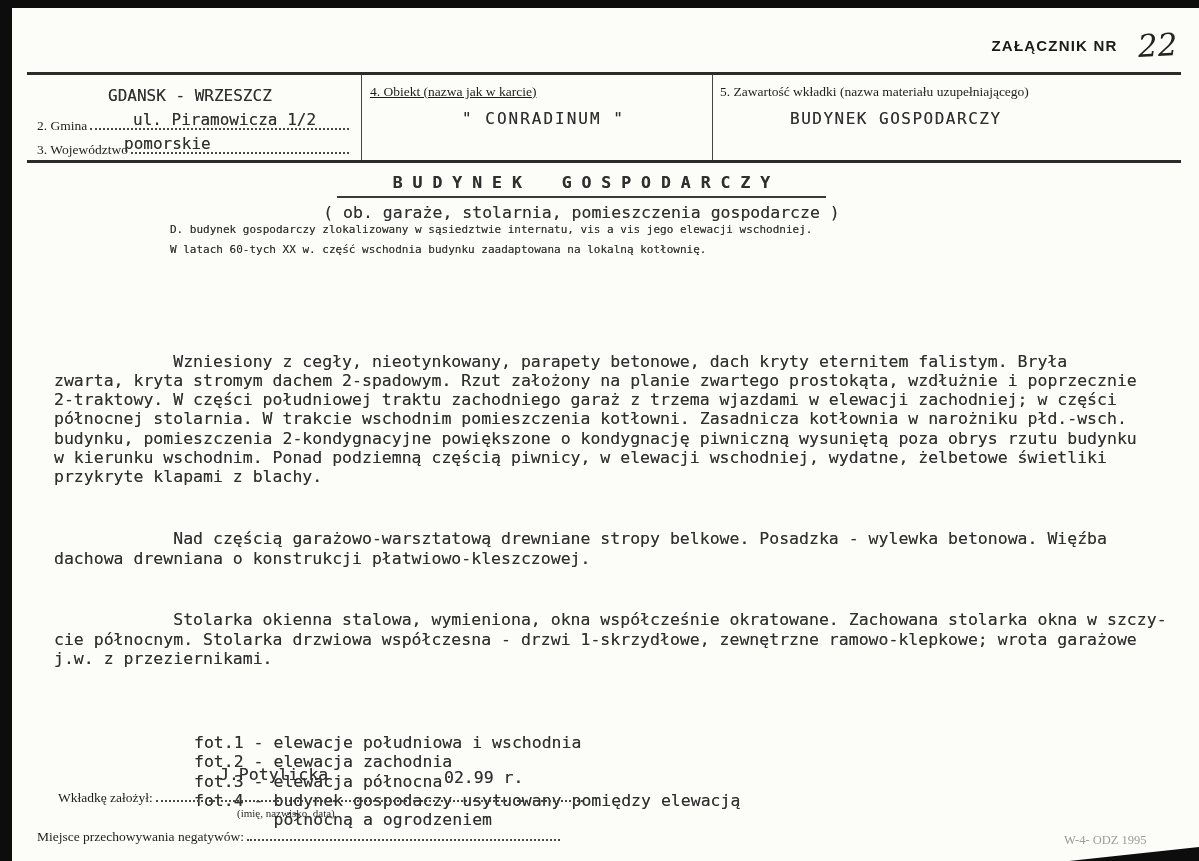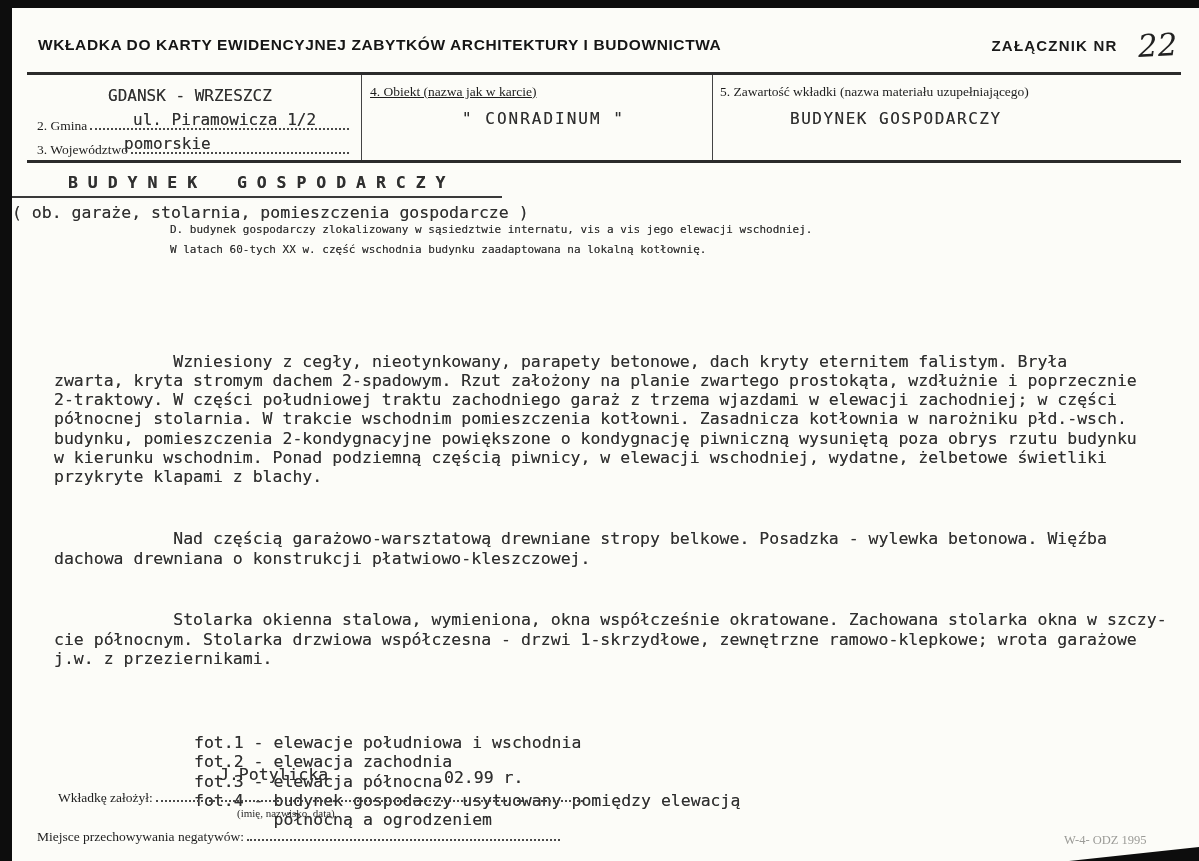--- a/index.html
+++ b/index.html
@@ -51,21 +51,21 @@
   }
   .typed-val{position:absolute;font-size:16px;white-space:nowrap;}
   .val-1{left:96px;top:78px;}
   .val-2{left:121px;top:102px;}
   .val-3{left:112px;top:126px;text-align:right;}
   .cell-label-4{position:absolute;left:358px;top:76px;text-decoration:underline;}
   .cell-val-4{left:450px;top:101px;letter-spacing:2px;}
   .cell-label-5{position:absolute;left:708px;top:76px;}
   .cell-val-5{left:778px;top:101px;letter-spacing:1.5px;}
   
-  .title-wrap{position:absolute;left:0;right:48px;top:165px;}
+  .title-wrap{position:absolute;left:0;right:48px;top:165px;text-align:center;}
   .doc-title{
     display:inline-block;font-size:16.5px;font-weight:bold;white-space:pre;
     padding:0 56px 4px 56px;border-bottom:2px solid #3a3a3a;
   }
   .doc-subtitle{margin-top:5px;font-size:16.5px;white-space:pre;}
   .intro{
     position:absolute;left:158px;top:212px;font-size:11px;
     line-height:19.5px;white-space:pre;
   }
   .formula{
@@ -94,21 +94,20 @@
   .corner{
     position:absolute;right:0;bottom:0;width:0;height:0;
     border-bottom:14px solid #0d0d0d;border-left:130px solid transparent;
   }
 </style>
 </head>
 <body>
 
 <div class="page">
 
-  <div class="hdr-title">WKŁADKA DO KARTY EWIDENCYJNEJ ZABYTKÓW ARCHITEKTURY I BUDOWNICTWA</div>
   <div class="attach">
     <span class="attach-label">ZAŁĄCZNIK NR</span>
     <span class="attach-num">22</span>
   </div>
 
   <div class="rule rule-top"></div>
   <div class="rule rule-bottom"></div>
   <div class="vline vline-1"></div>
   <div class="vline vline-2"></div>
 

